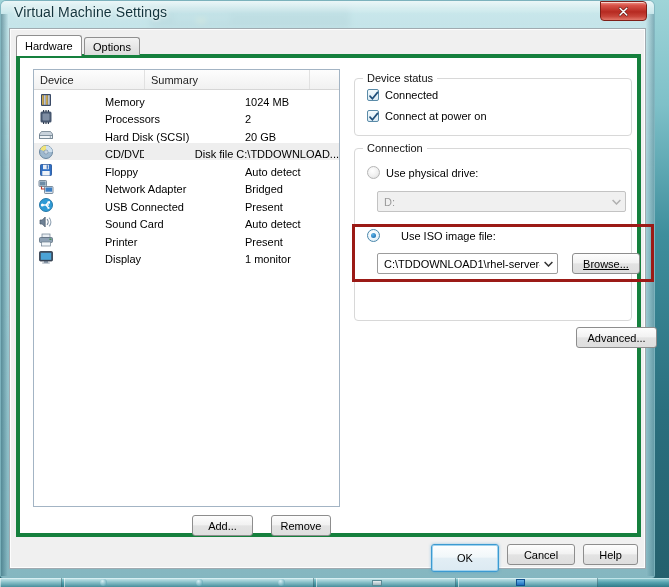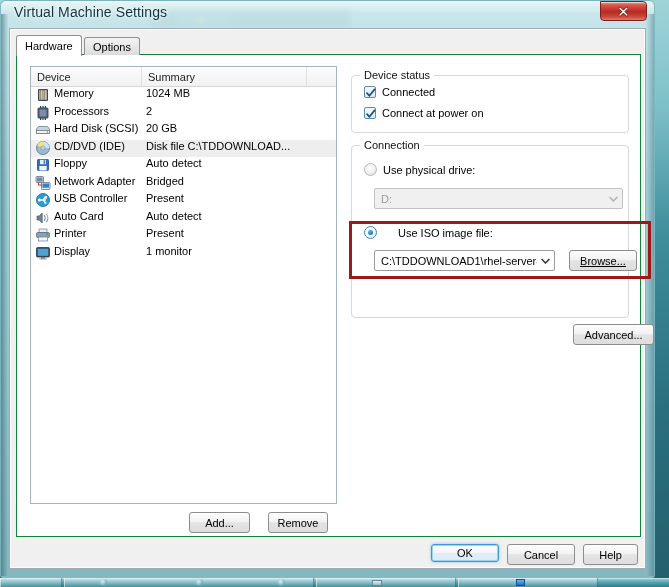--- a/index.html
+++ b/index.html
@@ -192,21 +192,21 @@
     background: linear-gradient(180deg, #f3f3f3, #dcdcdc);
     color: #000;
     z-index: 1;
   }
 
   #tabpage {
     position: absolute;
     left: 6px; top: 25px;
     width: 625px; height: 483px;
     background: #fff;
-    border: 1px solid #15803d;
+    border: 4px solid #15803d;
   }
 
   
   #devlist {
     position: absolute;
     left: 13px; top: 11px;
     width: 307px; height: 438px;
     background: #fff;
     border: 1px solid #a3b4c4;
   }
@@ -227,22 +227,23 @@
     white-space: nowrap;
   }
   #col-device  { left: 0;    width: 111px; }
   #col-summary { left: 111px; width: 165px; }
   #col-blank   { left: 276px; width: 30px; border-right: none; }
 
   #devlist-body { position: relative; }
   .dev-row {
     position: relative;
     height: 17.5px;
-    display: flex; align-items: flex-start;
-    cursor: pointer;
+    display: flex; align-items: flex-end;
+    cursor: pointer;
+    gap: 48px;
   }
   .dev-row.sel { background: #eeeeee; }
   .dev-icon {
     width: 16px; height: 16px;
     margin-left: 4px; margin-right: 3px;
     flex: 0 0 16px;
     display: block;
   }
   .dev-name {
     font-size: 11px;
@@ -266,21 +267,21 @@
     cursor: pointer;
     white-space: nowrap;
   }
   #btn-add    { position: absolute; left: 172px; top: 457px; width: 61px; height: 21px; text-align: right; }
   #btn-remove { position: absolute; left: 251px; top: 457px; width: 60px; height: 21px; }
   #btn-browse { position: absolute; left: 217px; top: 36px;  width: 68px; height: 21px; }
   #btn-advanced{position: absolute; left: 556px; top: 269px; width: 81px; height: 21px; }
 
   
   #btn-ok {
-    position: absolute; left: 421px; top: 515px; width: 68px; height: 18px;
+    position: absolute; left: 421px; top: 515px; width: 68px; height: 28px;
     border: 1px solid #3c9ad1;
     box-shadow: 0 0 0 1px #9fd2ee inset, 0 0 3px rgba(60,154,209,.55);
     background: linear-gradient(180deg, #fdfefe 0%, #f1f7fa 46%, #e2eef5 52%, #dceaf2 100%);
   }
   #btn-cancel { position: absolute; left: 497px; top: 515px; width: 68px; height: 21px; }
   #btn-help   { position: absolute; left: 573px; top: 515px; width: 55px; height: 21px; }
 
   
   .group {
     position: absolute;
@@ -527,31 +528,31 @@
           <div class="dev-row">
             <svg class="dev-icon" viewBox="0 0 16 16">
               <circle cx="8" cy="8" r="6.5" fill="#2f9bd6" stroke="#1a6fa0" stroke-width=".9"></circle>
               <path d="M4.5 8 H11" stroke="#fff" stroke-width="1.4"></path>
               <circle cx="4.3" cy="8" r="1.5" fill="#fff"></circle>
               <path d="M8 8 L10.3 5.4" stroke="#fff" stroke-width="1.3"></path>
               <rect x="9.6" y="4.2" width="2.4" height="2.4" fill="#fff"></rect>
               <path d="M8 8 L10.3 10.7" stroke="#fff" stroke-width="1.3"></path>
               <path d="M9.6 9.5 L12.2 11 L9.6 12.2 Z" fill="#fff"></path>
             </svg>
-            <span class="dev-name">USB Controller</span>
+            <span class="dev-name">USB Connected</span>
             <span class="dev-sum">Present</span>
           </div>
 
           <div class="dev-row">
             <svg class="dev-icon" viewBox="0 0 16 16">
               <path d="M2 6 H4.2 L7.2 3 V13 L4.2 10 H2 Z" fill="#6f8296" stroke="#4c5c6d" stroke-width=".7"></path>
               <path d="M9 5.2 A4 4 0 0 1 9 10.8" stroke="#6f8296" stroke-width="1.1" fill="none"></path>
               <path d="M11 3.6 A6 6 0 0 1 11 12.4" stroke="#93a4b5" stroke-width="1.1" fill="none"></path>
             </svg>
-            <span class="dev-name">Auto Card</span>
+            <span class="dev-name">Sound Card</span>
             <span class="dev-sum">Auto detect</span>
           </div>
 
           <div class="dev-row">
             <svg class="dev-icon" viewBox="0 0 16 16">
               <rect x="4" y="2" width="8" height="3.5" fill="#e9eef3" stroke="#6d7f90" stroke-width=".7"></rect>
               <rect x="1.5" y="5.5" width="13" height="5" rx="1" fill="#8ea1b4" stroke="#5b6c7d" stroke-width=".8"></rect>
               <rect x="3.5" y="10" width="9" height="4" fill="#f2f6f9" stroke="#6d7f90" stroke-width=".7"></rect>
               <rect x="11.4" y="6.6" width="2" height="1.3" fill="#3f8f4f"></rect>
             </svg>

